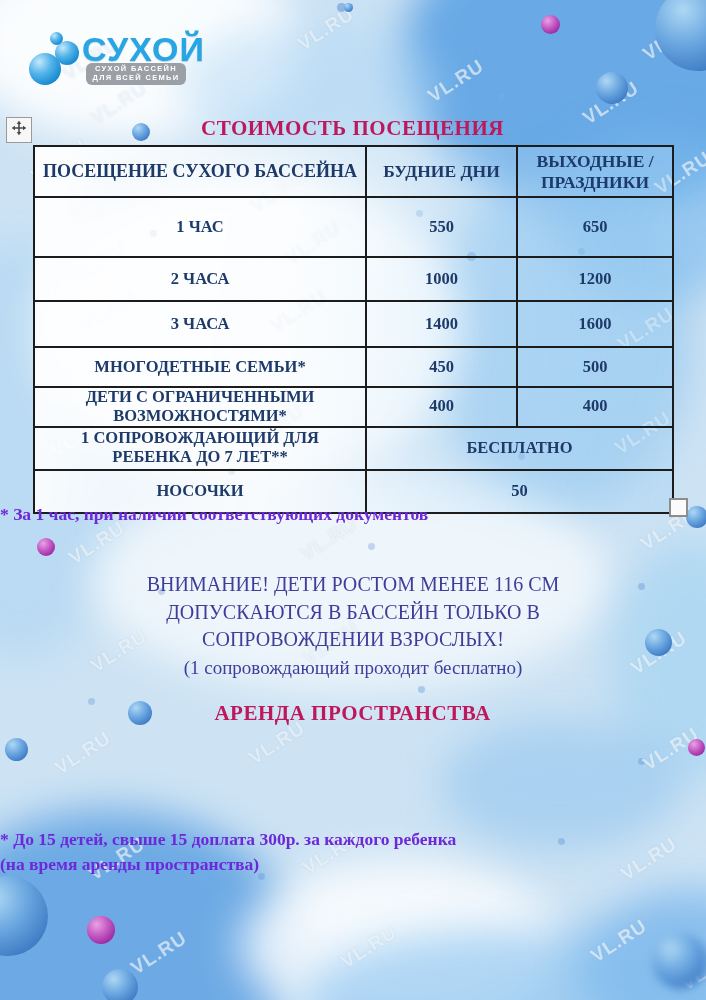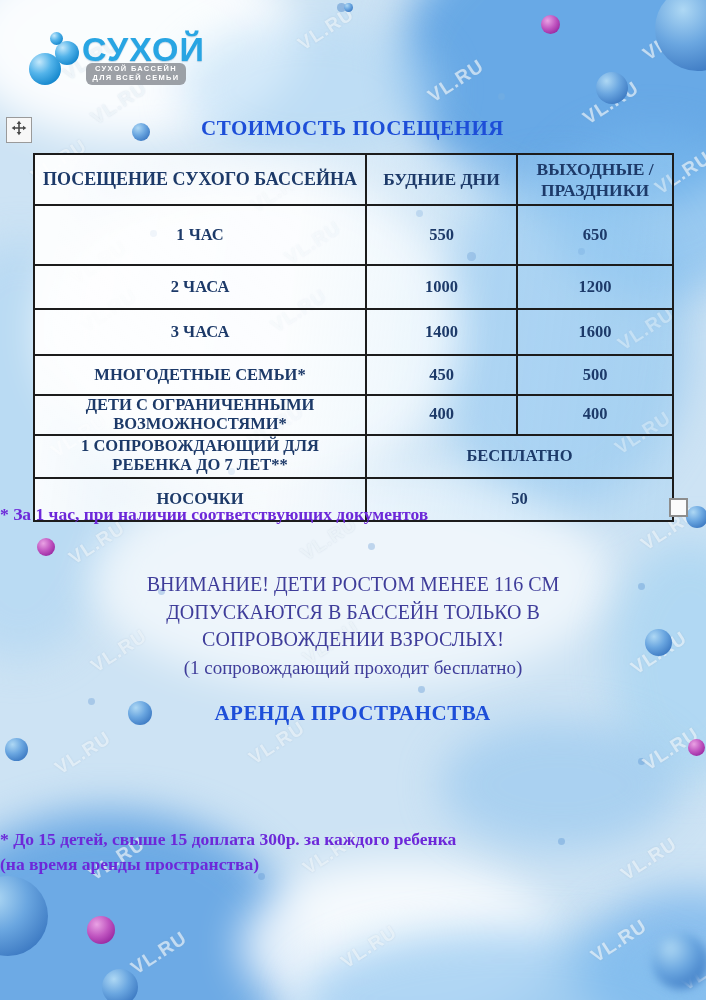--- a/index.html
+++ b/index.html
@@ -52,34 +52,34 @@
            background:rgba(148,152,158,.92); border-radius:6px; text-align:center;
            font:bold 7.5px "Liberation Sans",sans-serif; color:#fff; letter-spacing:1.3px;
            line-height:8.5px; }
   
   .move-handle { position:absolute; left:6px; top:117px; width:24px; height:24px;
     background:#f7f7f7; border:1px solid #9a9a9a; display:flex; align-items:center; justify-content:center; }
   .resize-handle { position:absolute; left:669px; top:498px; width:15px; height:15px;
     background:#fbfbfb; border:2px solid #8d8d8d; }
   
   .section-title { position:absolute; left:33px; width:639px; text-align:center;
-    font-size:21px; font-weight:bold; color:#1d4ed8; letter-spacing:.5px; }
+    font-size:21px; font-weight:bold; color:#be185d; letter-spacing:.5px; }
   .t1 { top:116px; } .t2 { top:701px; }
   .footnote { position:absolute; left:0; width:706px; 
     font-size:17.5px; font-weight:bold; color:#6d28d9; }
   .fn1 { top:504px; } .fn2 { top:529px; } .fn3 { top:829px; } .fn4 { top:854px; }
   .warning { position:absolute; left:0; top:571px; width:706px; text-align:center;
     font-size:20px; font-weight:normal; color:#3f3d9a; line-height:27.5px; }
   .warning .warning-note { font-size:19px; }
   
   .tbl { position:absolute; left:33px; border-collapse:collapse; table-layout:fixed;
     width:639px; color:#1d3a69; font-weight:bold;
     background:linear-gradient(97deg, rgba(255,255,255,.92) 5%, rgba(255,255,255,.5) 40%,
                rgba(190,224,248,.3) 70%, rgba(165,210,242,.4) 100%); }
-  .tbl1 { top:145px;margin-top:8px; } .tbl2 { top:730px; }
+  .tbl1 { top:145px; } .tbl2 { top:730px; }
   .tbl th, .tbl td { border:2px solid #1c1c1c; text-align:center; vertical-align:middle;
     line-height:1.15; overflow:hidden; }
   .tbl th { font-size:17.5px; }
   .tbl th.c1 { font-size:18px; padding:0 4px; }
   .tbl td { font-size:16.5px; }
   .tbl td.lbl { padding:0 30px; }
 </style>
 </head>
 <body>
 

